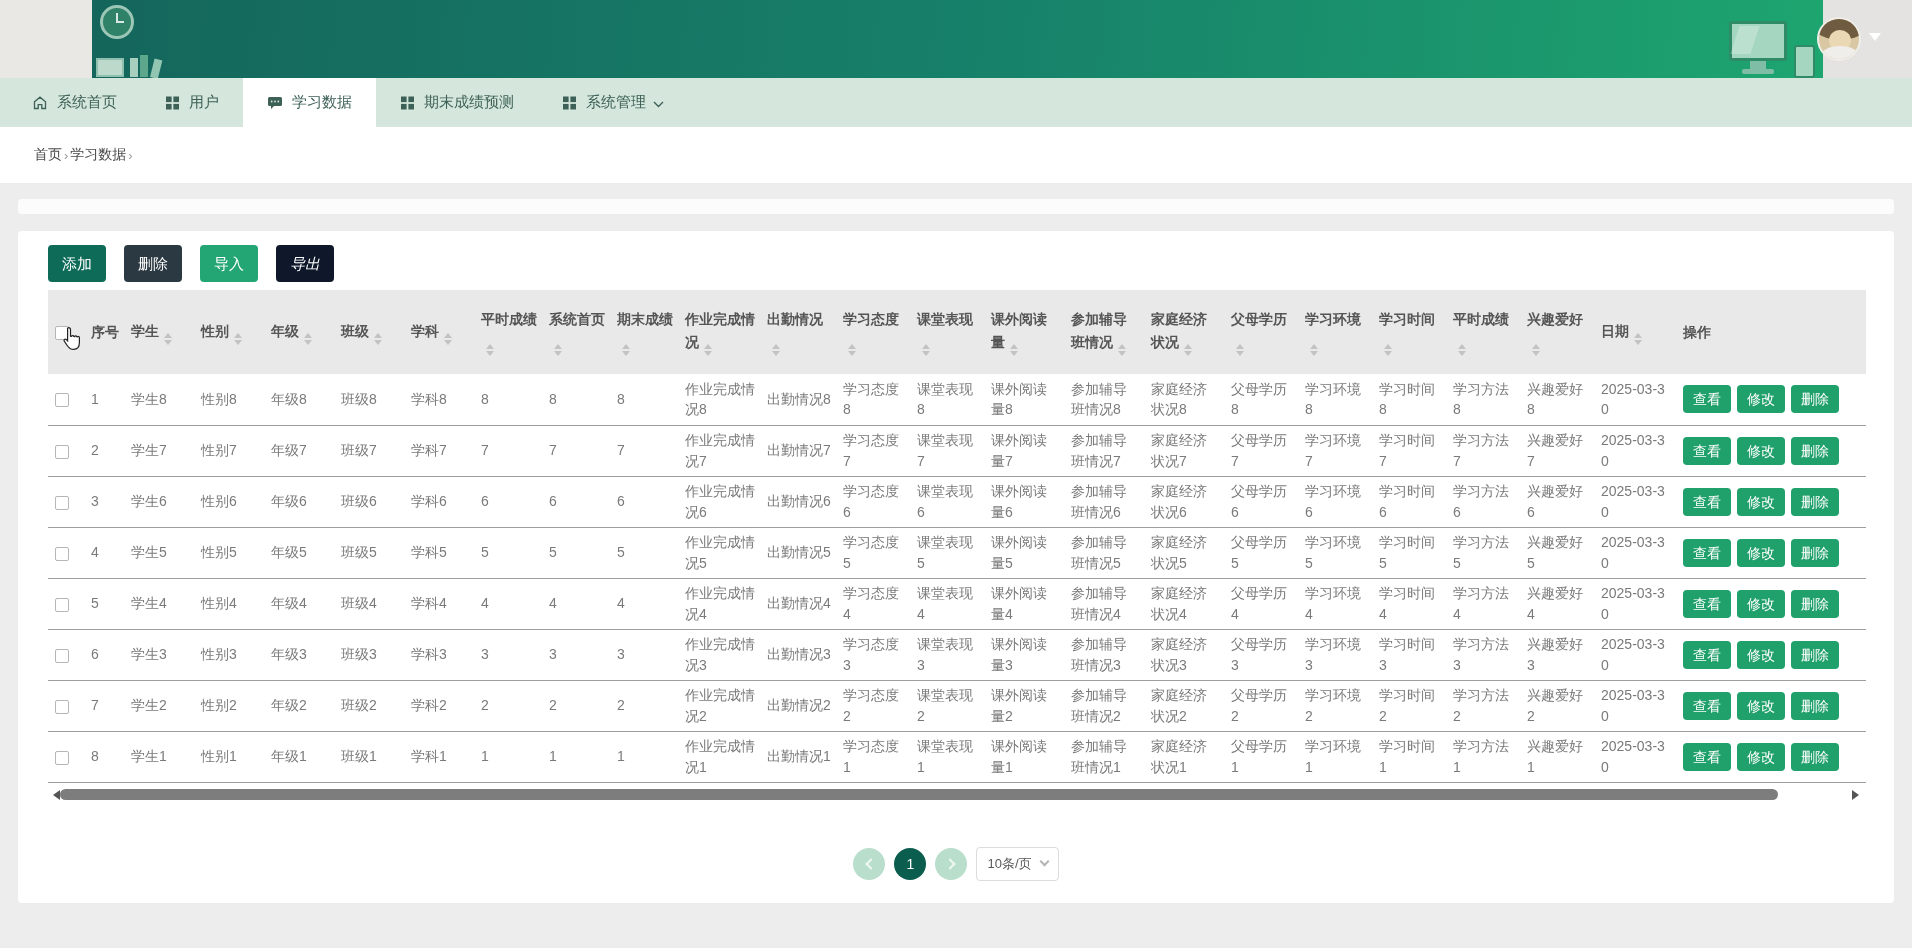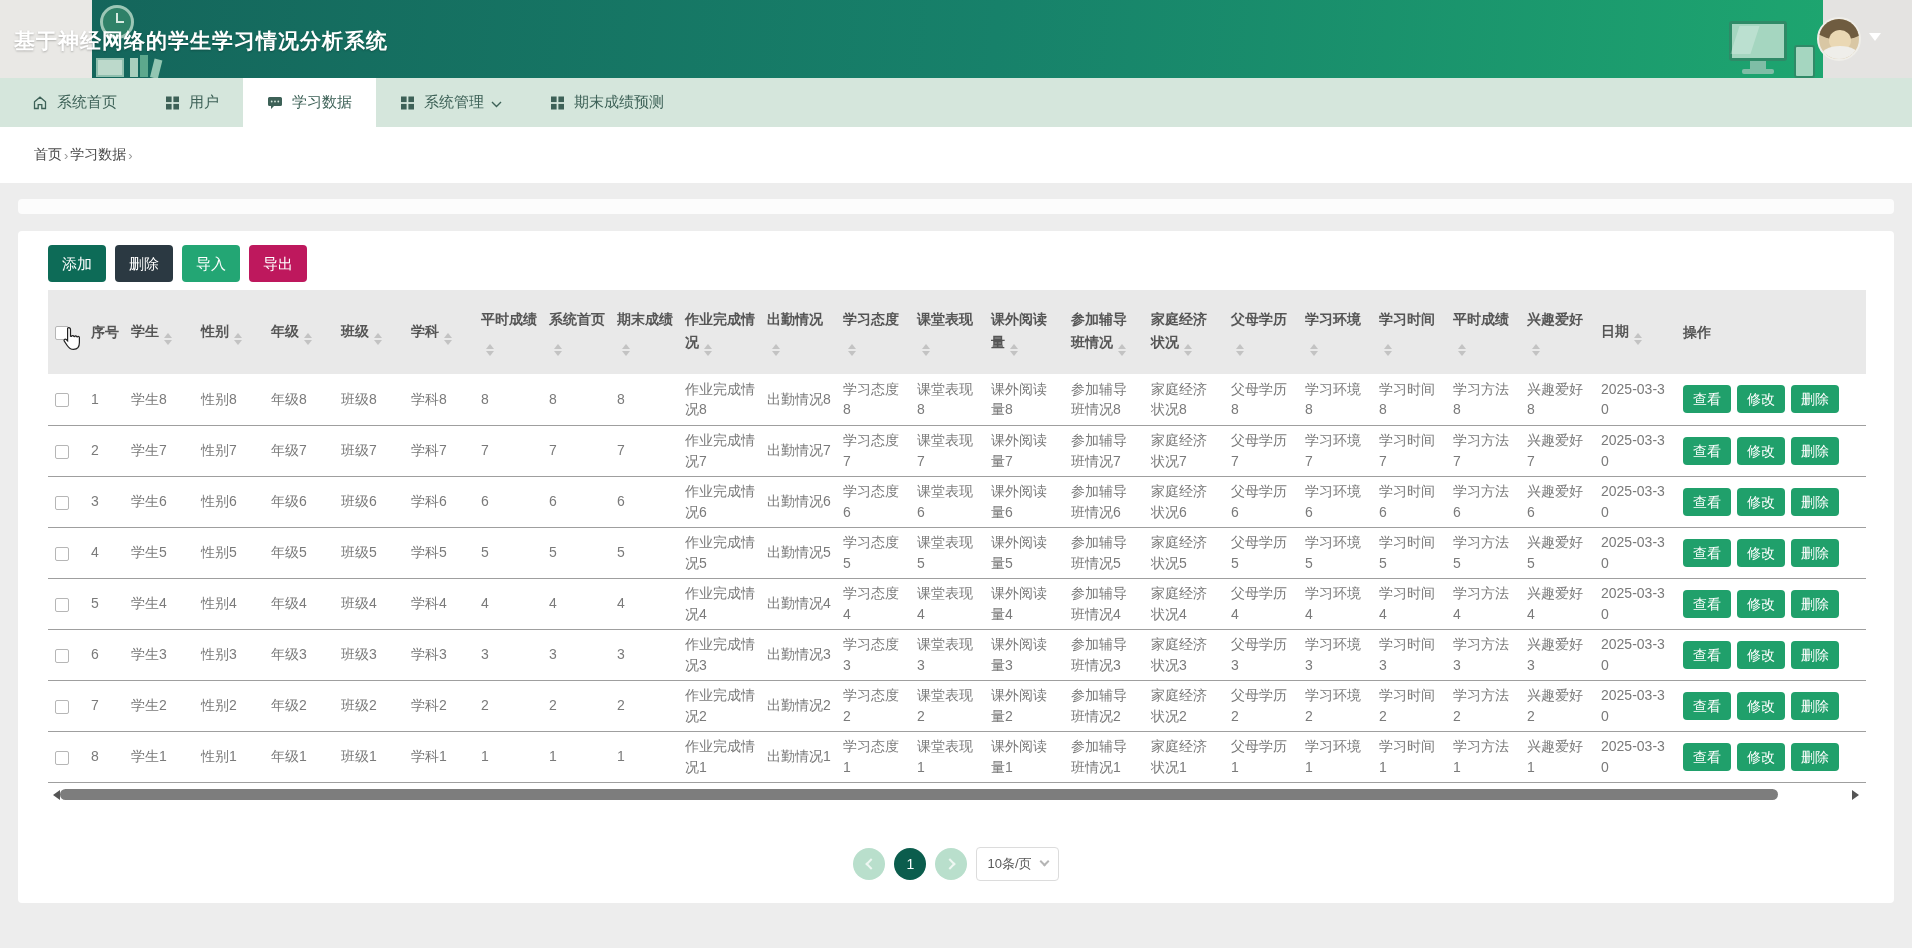--- a/index.html
+++ b/index.html
@@ -59,27 +59,27 @@
     padding-left:34px; font-size:14px; color:#4a4a4a; gap:2px; }
   .crumb{ cursor:pointer; }
   .crumb-sep{ color:#999; font-size:13px; }
 
   
   .card-empty{ margin:16px 18px 0; height:15px; background:#fcfcfc; border-radius:4px; }
   .card{ margin:17px 18px 0; background:#fff; border-radius:4px; padding:14px 30px 22px 30px;
     min-height:668px; }
 
   
-  .toolbar{ display:flex; gap:9px; margin-bottom:8px; }
+  .toolbar{ display:flex; gap:18px; margin-bottom:8px; }
   .btn{ border:none; color:#fff; font-size:15px; padding:11px 14px; border-radius:4px;
     cursor:pointer; font-family:inherit; line-height:1; }
   .btn-add{ background:#0d6b57; }
   .btn-delete{ background:#2b3942; }
   .btn-import{ background:#23a674; }
-  .btn-export{ background:#be185d; }
+  .btn-export{ background:#0f172a;font-style:italic; }
 
   
   .table-wrap{ overflow:hidden; width:1818px; }
   table{ border-collapse:collapse; table-layout:fixed; width:1818px; }
   thead th{ background:#e9e9e9; height:84px; font-size:14px; color:#555; font-weight:bold;
     text-align:left; padding:0 4px 0 7px; vertical-align:middle; line-height:1.6; }
   tbody td{ height:51px; font-size:14px; color:#7a7a7a; padding:0 4px 0 7px;
     border-bottom:1px solid #9f9f9f; vertical-align:middle; background:#fff; line-height:1.45; }
   td.col-date{ word-break:break-all; }
   .checkbox{ width:14px; height:14px; border:1px solid #b6b6b6; border-radius:2px;
@@ -123,21 +123,20 @@
 
 <div class="app-header">
   <div class="hdr-left-block"></div>
   <div class="hdr-clock"></div>
   <div class="hdr-frame"></div>
   <div class="hdr-books">
       <i></i>
       <i></i>
       <i></i>
     </div>
-  <div class="app-title">基于神经网络的学生学习情况分析系统</div>
   <div class="hdr-monitor"></div>
   <div class="hdr-monitor-stand"></div>
   <div class="hdr-monitor-base"></div>
   <div class="hdr-phone"></div>
   <div class="hdr-right-block"></div>
   <div class="avatar">
       <span class="hoodie"></span>
     </div>
   <div class="avatar-caret"></div>
 </div>
@@ -165,47 +164,47 @@
     <div class="nav-item active">
       <span class="nav-icon">
         <svg width="16" height="16" viewBox="0 0 16 16">
           <path fill="currentColor" d="M2.5 2h11A1.5 1.5 0 0 1 15 3.5v6A1.5 1.5 0 0 1 13.5 11H7l-3 3v-3H2.5A1.5 1.5 0 0 1 1 9.5v-6A1.5 1.5 0 0 1 2.5 2Z"></path>
           <circle cx="4.7" cy="6.5" r="0.9" fill="#d5e6dc"></circle>
           <circle cx="8" cy="6.5" r="0.9" fill="#d5e6dc"></circle>
           <circle cx="11.3" cy="6.5" r="0.9" fill="#d5e6dc"></circle>
         </svg>
       </span>
       <span>学习数据</span>
+    </div>
+    <div class="nav-item">
+      <span class="nav-icon">
+        <svg width="15" height="15" viewBox="0 0 15 15" fill="currentColor">
+          <rect x="1" y="1.5" width="5.6" height="5.6"></rect>
+          <rect x="8.4" y="1.5" width="5.6" height="5.6"></rect>
+          <rect x="1" y="8.9" width="5.6" height="5.6"></rect>
+          <rect x="8.4" y="8.9" width="5.6" height="5.6"></rect>
+        </svg>
+      </span>
+      <span>期末成绩预测</span>
     </div>
     <div class="nav-item">
       <span class="nav-icon">
         <svg width="15" height="15" viewBox="0 0 15 15" fill="currentColor">
           <rect x="1" y="1.5" width="5.6" height="5.6"></rect>
           <rect x="8.4" y="1.5" width="5.6" height="5.6"></rect>
           <rect x="1" y="8.9" width="5.6" height="5.6"></rect>
           <rect x="8.4" y="8.9" width="5.6" height="5.6"></rect>
         </svg>
       </span>
       <span>系统管理</span>
       <span class="chev">
         <svg width="11" height="7" viewBox="0 0 11 7" fill="none" stroke="currentColor" stroke-width="1.4">
           <polyline points="1,1 5.5,5.5 10,1"></polyline>
         </svg>
       </span>
-    </div>
-    <div class="nav-item">
-      <span class="nav-icon">
-        <svg width="15" height="15" viewBox="0 0 15 15" fill="currentColor">
-          <rect x="1" y="1.5" width="5.6" height="5.6"></rect>
-          <rect x="8.4" y="1.5" width="5.6" height="5.6"></rect>
-          <rect x="1" y="8.9" width="5.6" height="5.6"></rect>
-          <rect x="8.4" y="8.9" width="5.6" height="5.6"></rect>
-        </svg>
-      </span>
-      <span>期末成绩预测</span>
     </div>
   </div>
 
 <div class="breadcrumb-bar">
     <span class="crumb">首页</span>
     <span class="crumb-sep">›</span>
     <span class="crumb">学习数据</span>
     <span class="crumb-sep">›</span>
   </div>
 

